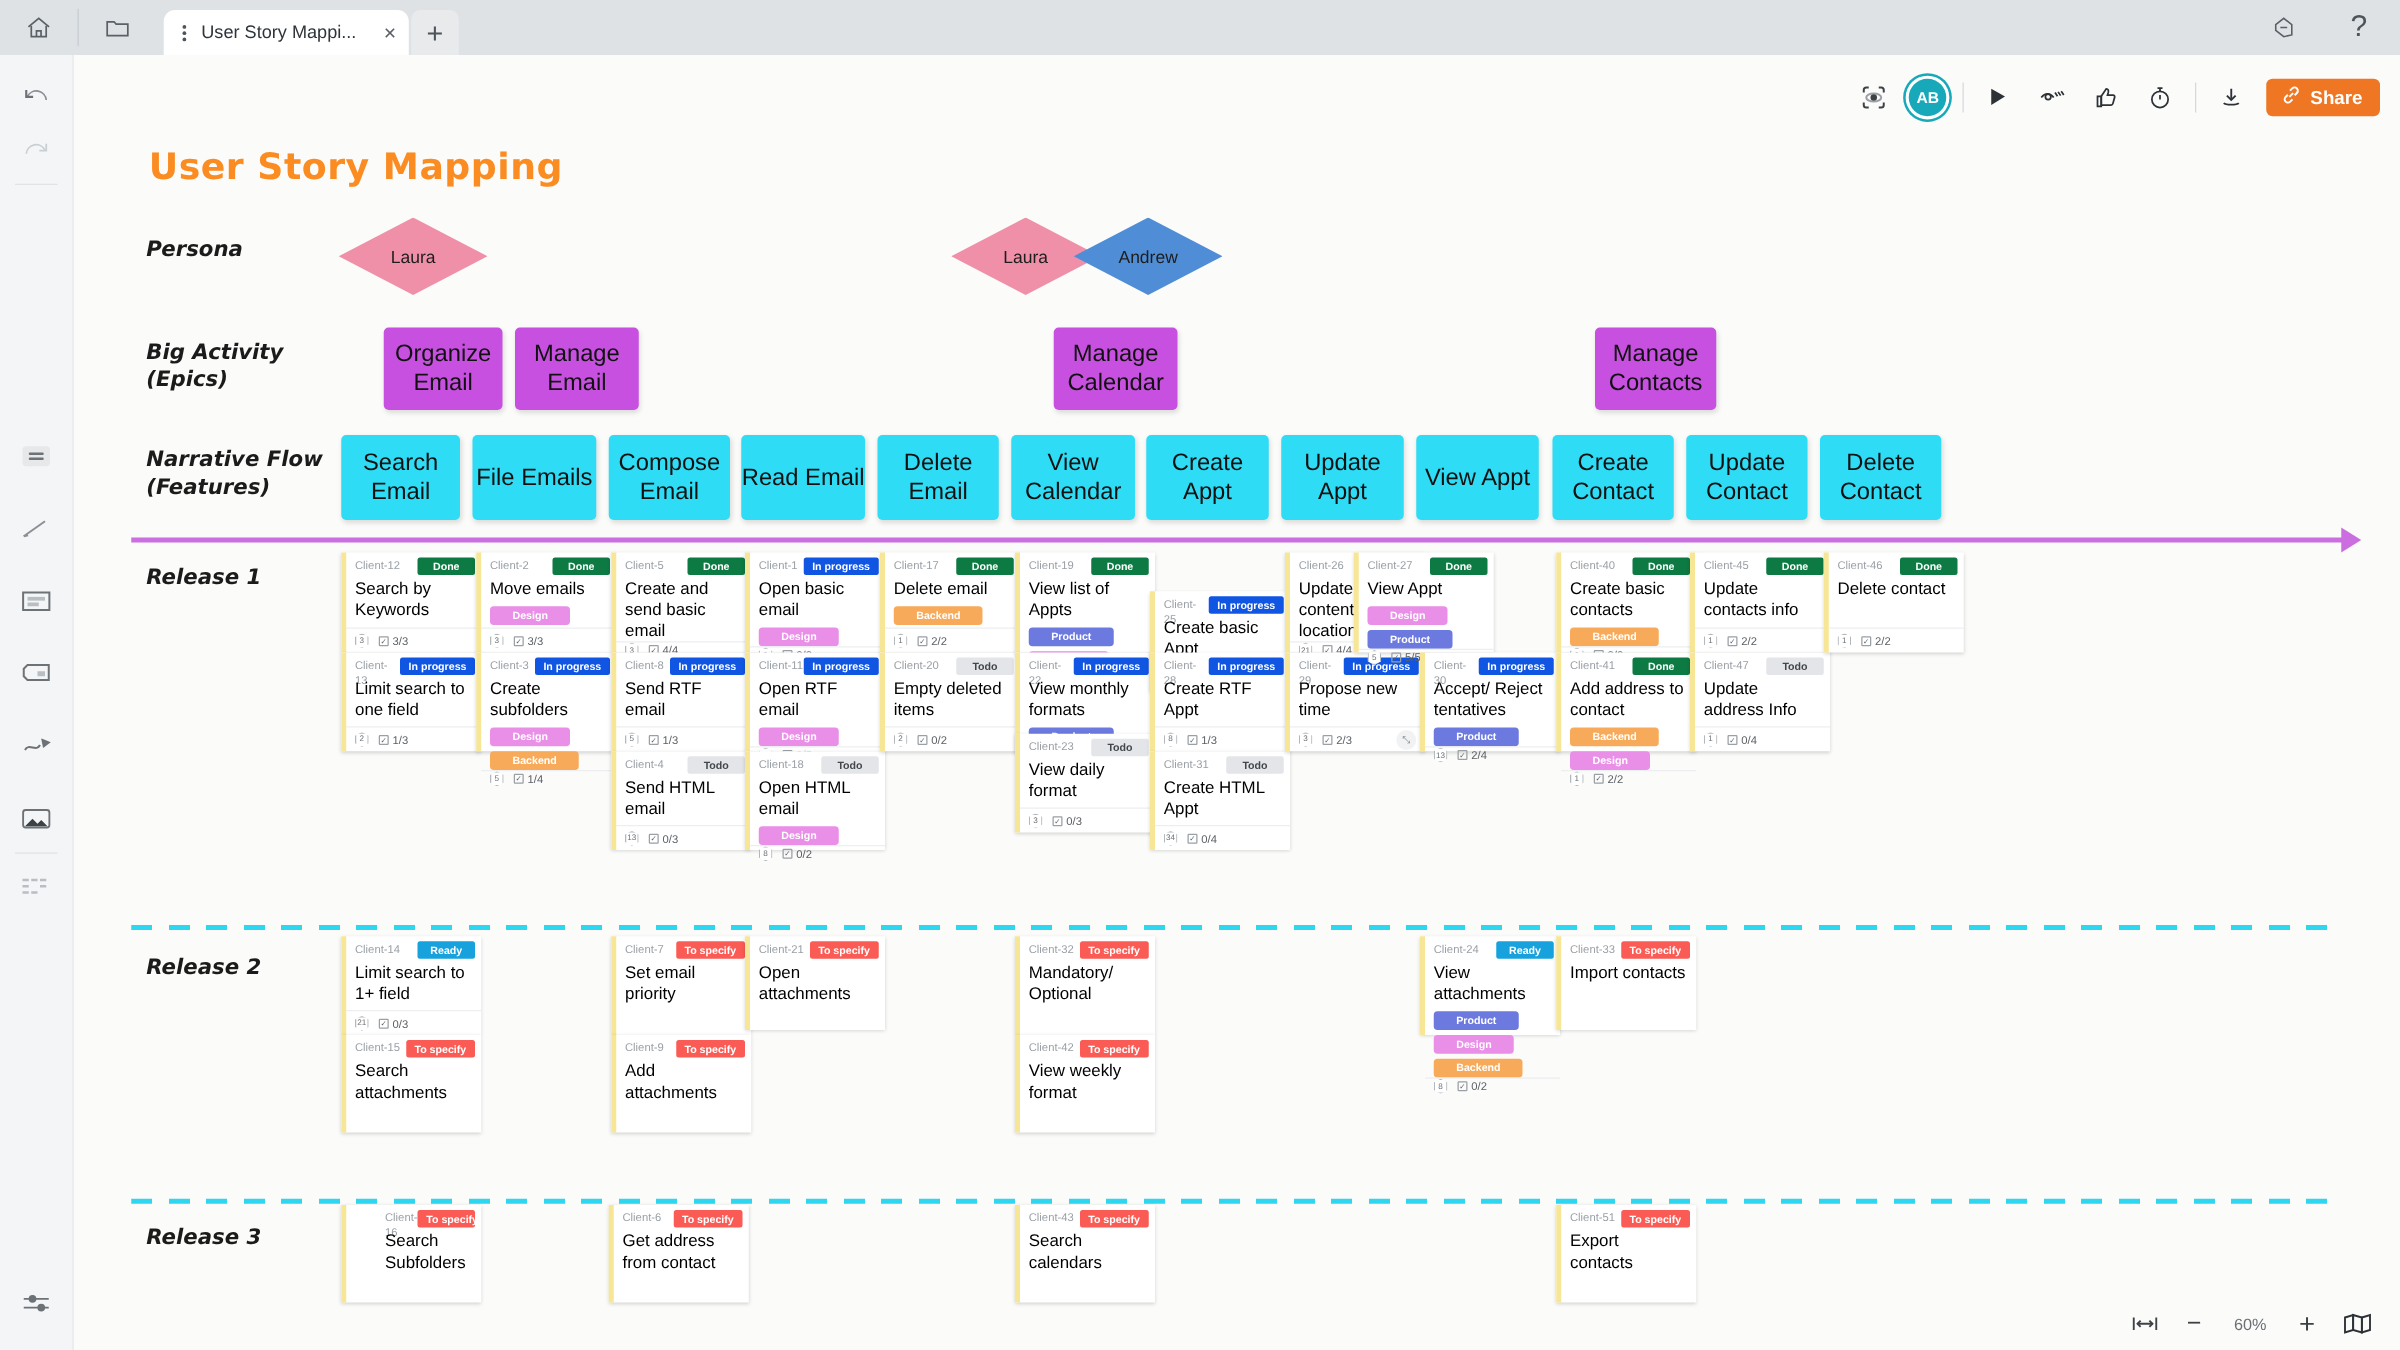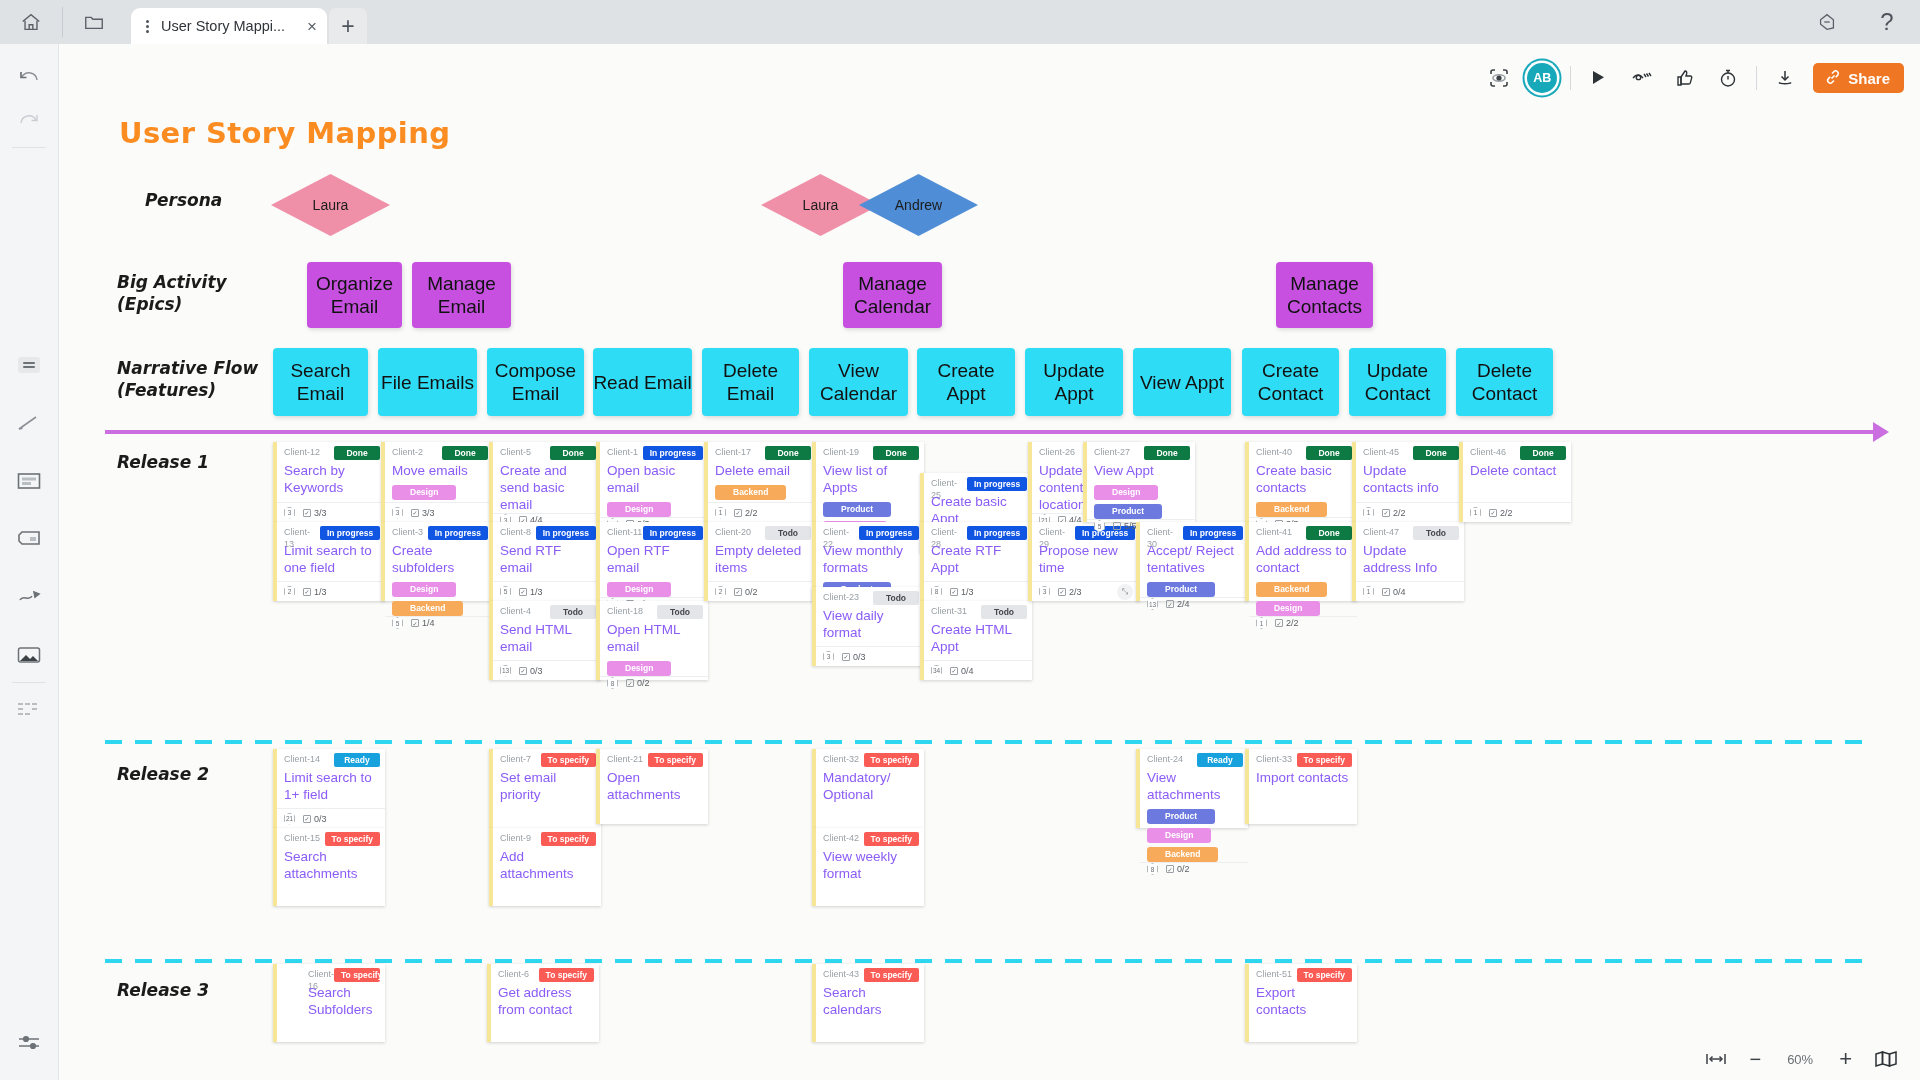--- a/index.html
+++ b/index.html
@@ -133,21 +133,21 @@
   .badge{
     font-size:8.5px; color:#fff; padding:2px 7px; border-radius:2px;
     line-height:10px; font-weight:bold; white-space:nowrap; min-width:46px; text-align:center;
   }
   .badge.done{ background:#0d7a43; }
   .badge.inprogress{ background:#1156e3; }
   .badge.todo{ background:#e3e5e8; color:#43474c; }
   .badge.ready{ background:#17a2dd; }
   .badge.tospecify{ background:#fb5b55; }
   .card-title{
-    padding:3px 8px 0 7px; font-size:13.5px; color:#8b5cf6; line-height:17px;
+    padding:3px 8px 0 7px; font-size:13.5px; color:#000000; line-height:17px;
     flex:0 0 auto;
   }
   .tags{ display:flex; flex-wrap:wrap; gap:4px; padding:6px 7px 0 7px; }
   .tag{ font-size:8.5px; font-weight:bold; color:#fff; border-radius:3px; padding:2px 18px; line-height:11px;}
   .tag.design{ background:#e98fe8; }
   .tag.backend{ background:#f7ab5a; }
   .tag.product{ background:#6c7ae0; }
   .card-foot{
     margin-top:auto; border-top:1px solid #eceef0; height:20px;
     display:flex; align-items:center; gap:8px; padding:0 7px;
@@ -352,21 +352,21 @@
             <path d="M7 4.5 8.8 2.7a2.6 2.6 0 0 1 3.7 3.7L10.7 8.2"></path>
             <path d="M9 11.5 7.2 13.3a2.6 2.6 0 0 1-3.7-3.7L5.3 7.8"></path>
           </svg>
       </span>
       <span>Share</span>
     </div>
   </div>
 
   <div class="title">User Story Mapping</div>
 
-  <div class="rowlabel" style="left:58px; top:145px;margin-left:28px;">Persona</div>
+  <div class="rowlabel" style="left:58px; top:145px;">Persona</div>
   <div class="rowlabel" style="left:58px; top:227px;">
     <div>Big Activity</div>
     <div>(Epics)</div>
   </div>
   <div class="rowlabel" style="left:58px; top:313px;">
     <div>Narrative Flow</div>
     <div>(Features)</div>
   </div>
   <div class="rowlabel" style="left:58px; top:407px;">Release 1</div>
   <div class="rowlabel" style="left:58px; top:719px;">Release 2</div>

